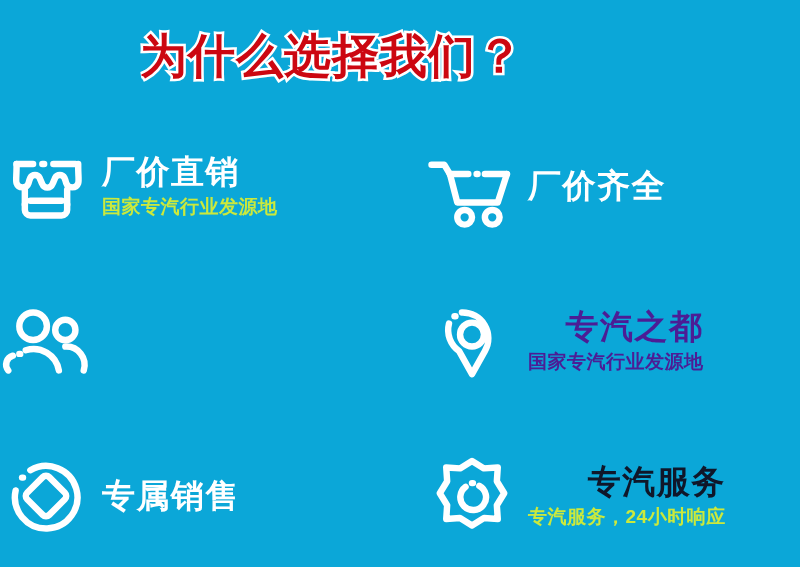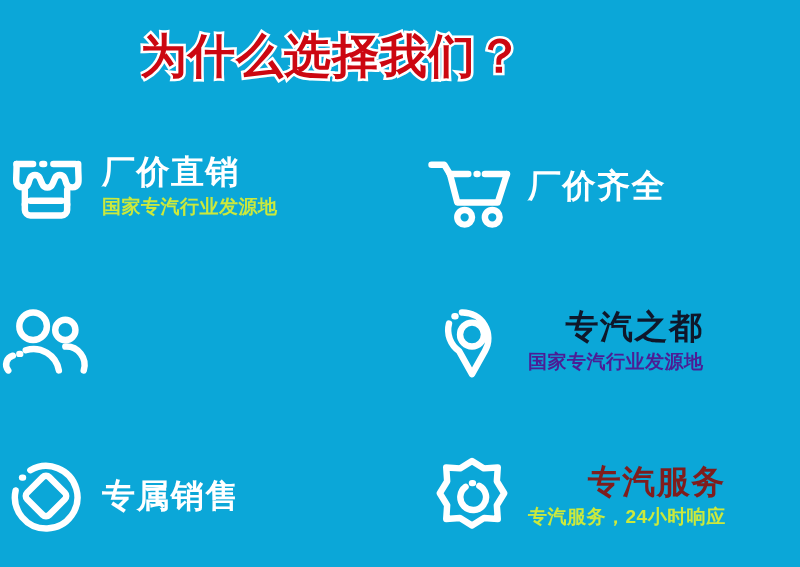--- a/index.html
+++ b/index.html
@@ -158,21 +158,21 @@
 
     <div class="feature col-right">
       <span class="feature-icon">
         <svg viewBox="0 0 100 100" fill="none" stroke="#FFFFFF" stroke-width="7" stroke-linecap="round" stroke-linejoin="round">
           <path d="M31 23 h1"></path>
           <path d="M39 19 a28 28 0 0 1 25 42 L50 86 36 61 A28 28 0 0 1 25 31"></path>
           <circle cx="50" cy="43" r="13"></circle>
         </svg>
       </span>
       <span class="feature-text">
-        <span class="feature-title" style="color: #0f172a;">专汽之都</span>
+        <span class="feature-title" style="color: #4c1d95;">专汽之都</span>
         <span class="feature-sub" style="color: #4c1d95;">国家专汽行业发源地</span>
       </span>
     </div>
 
     <div class="feature col-left">
       <span class="feature-icon">
         <svg viewBox="0 0 100 100" fill="none" stroke="#FFFFFF" stroke-width="7" stroke-linecap="round" stroke-linejoin="round">
           <path d="M24 30 h1"></path>
           <path d="M33 22 a34 34 0 1 1 -16 22"></path>
           <rect x="33" y="33" width="34" height="34" rx="5" transform="rotate(45 50 50)"></rect>
@@ -185,19 +185,19 @@
 
     <div class="feature col-right">
       <span class="feature-icon">
         <svg viewBox="0 0 100 100" fill="none" stroke="#FFFFFF" stroke-width="7" stroke-linecap="round" stroke-linejoin="round">
           <path d="M50 12 l13 8 15 -1 -1 15 8 13 -8 13 1 15 -15 -1 -13 8 -13 -8 -15 1 1 -15 -8 -13 8 -13 -1 -15 15 1 z"></path>
           <path d="M50 36 h1"></path>
           <path d="M58 39 a14 14 0 1 1 -15 1"></path>
         </svg>
       </span>
       <span class="feature-text">
-        <span class="feature-title" style="color: #7f1d1d;">专汽服务</span>
+        <span class="feature-title" style="color: #0f172a;">专汽服务</span>
         <span class="feature-sub" style="color: rgb(203, 233, 60);">专汽服务，24小时响应</span>
       </span>
     </div>
 
   </div>
 </div>
 
 </body></html>

